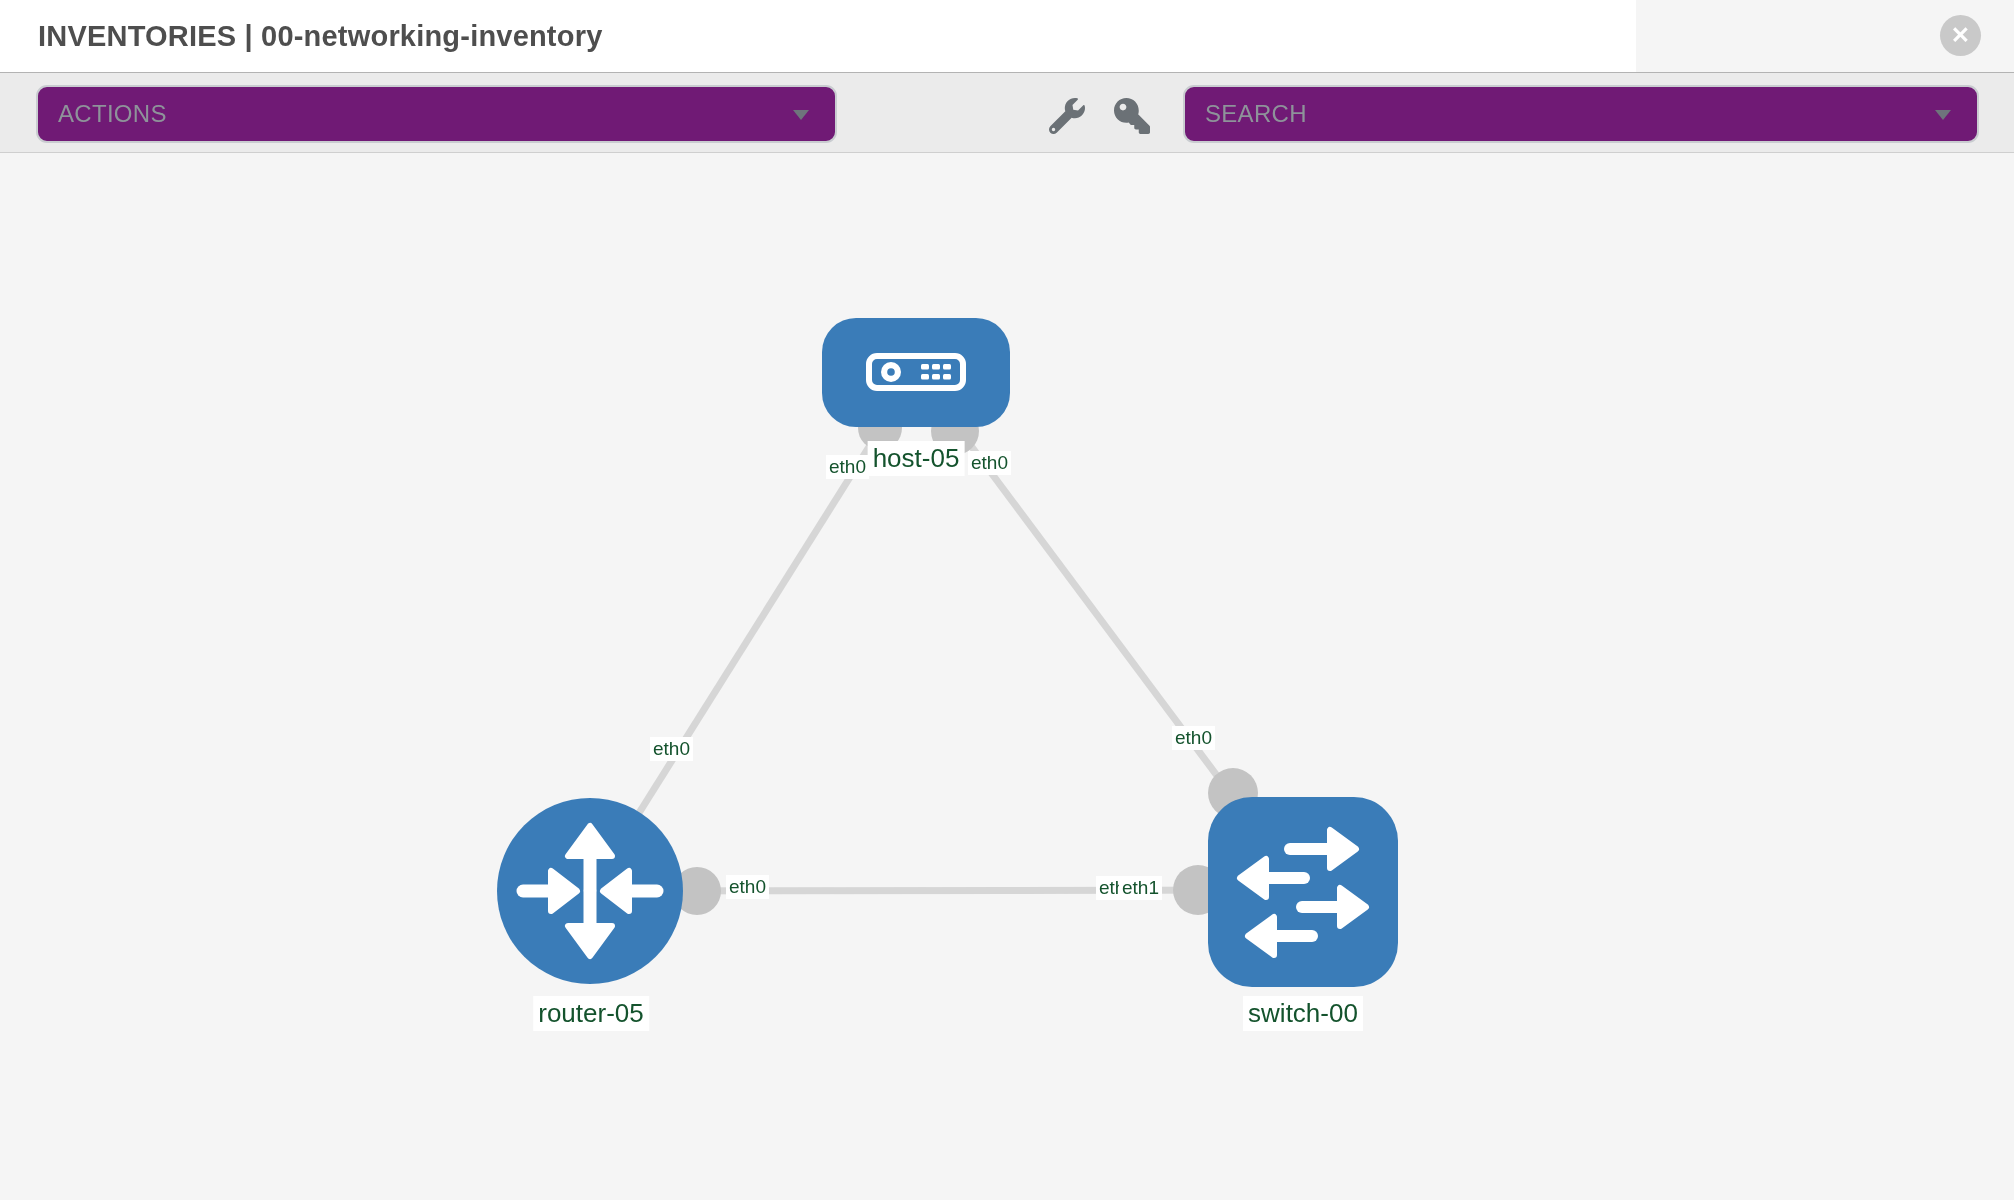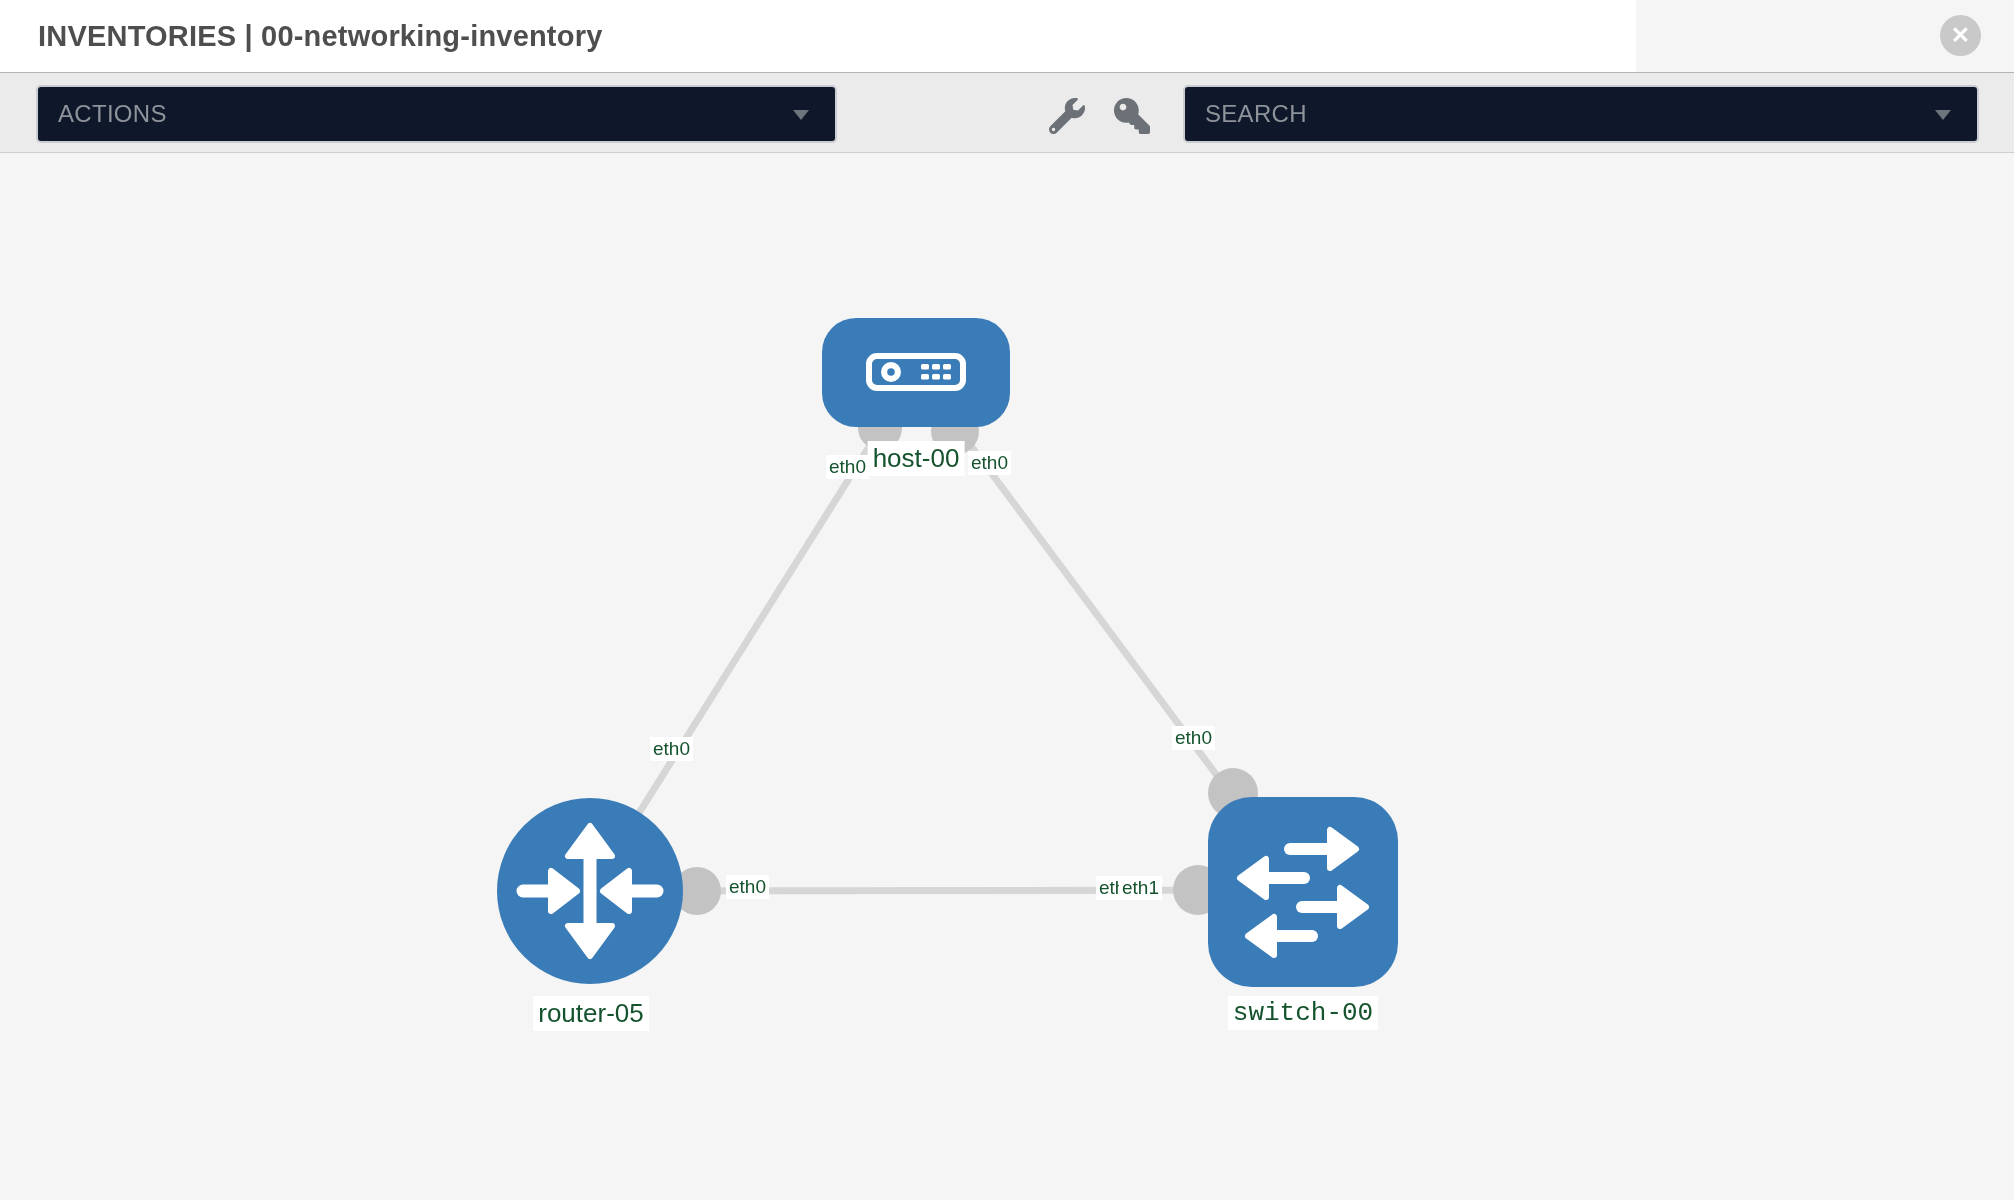--- a/index.html
+++ b/index.html
@@ -10,22 +10,22 @@
   .header { position:absolute; left:0; top:0; width:1636px; height:72px; background:#ffffff; }
   .title { position:absolute; left:38px; top:0; height:72px; line-height:72px;
     font-size:29px; font-weight:700; color:#4e4e4e; letter-spacing:.2px; }
   .close-btn { position:absolute; left:1940px; top:15px; width:41px; height:41px;
     border-radius:50%; background:#c9c9c9; color:#ffffff; text-align:center;
     line-height:41px; font-size:23px; font-weight:700; cursor:pointer; }
 
   
   .toolbar { position:absolute; left:0; top:72px; width:2014px; height:81px;
     background:#ebebeb; border-top:1px solid #b3b3b3; border-bottom:1px solid #cfcfcf; }
-  .select-box { position:absolute; top:12px; height:58px; background:#0f172a;
-    border:2px solid #c9ccd0; border-radius:5px; cursor:pointer; }
+  .select-box { position:absolute; top:12px; height:58px; background:#701a75;
+    border:2px solid #c9ccd0; border-radius:11px; cursor:pointer; }
   .select-box .label { position:absolute; left:20px; top:0; height:54px; line-height:54px;
     font-size:24px; color:#8e939a; letter-spacing:.3px; }
   .caret { position:absolute; right:26px; top:23px; width:0; height:0;
     border-left:8px solid transparent; border-right:8px solid transparent;
     border-top:10px solid #6e747c; }
   .tool-btn { position:absolute; top:23px; width:40px; height:40px; cursor:pointer; }
   .tool-btn svg { width:36px; height:36px; margin:2px; fill:#6b7176; }
 
   
   .canvas { position:absolute; left:0; top:153px; width:2014px; height:1047px; background:#f5f5f5; }
@@ -130,23 +130,23 @@
         <line x1="96" y1="81" x2="56" y2="81" stroke-width="12"></line>
         <path d="M32 81 L58 62 L58 100 Z" stroke-width="6"></path>
         <line x1="94" y1="110" x2="132" y2="110" stroke-width="12"></line>
         <path d="M158 110 L132 91 L132 129 Z" stroke-width="6"></path>
         <line x1="104" y1="139" x2="64" y2="139" stroke-width="12"></line>
         <path d="M40 139 L66 120 L66 158 Z" stroke-width="6"></path>
       </g>
     </svg>
   </div>
 
-  <div class="chip node-chip" style="left:916px;  top:288px;">host-00</div>
+  <div class="chip node-chip" style="left:916px;  top:288px;">host-05</div>
   <div class="chip node-chip" style="left:591px;  top:843px;">router-05</div>
-  <div class="chip node-chip" style="left:1303px; top:843px;font-family:Liberation Mono, monospace;">switch-00</div>
+  <div class="chip node-chip" style="left:1303px; top:843px;">switch-00</div>
 
   <div class="chip if-chip" style="left:826px;  top:302px;">eth0</div>
   <div class="chip if-chip" style="left:968px;  top:298px;">eth0</div>
   <div class="chip if-chip" style="left:650px;  top:584px;">eth0</div>
   <div class="chip if-chip" style="left:1172px; top:573px;">eth0</div>
   <div class="chip if-chip" style="left:726px;  top:722px;">eth0</div>
   <div class="chip if-chip" style="left:1096px; top:723px;">eth0</div>
   <div class="chip if-chip" style="left:1119px; top:723px;">eth1</div>
 
 </div>

